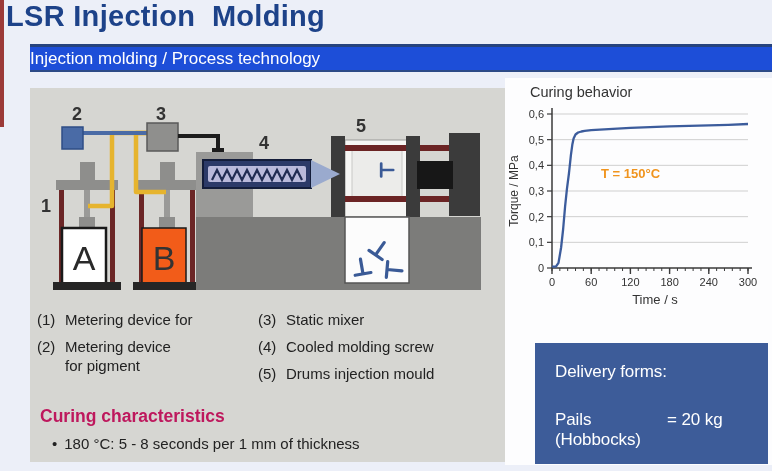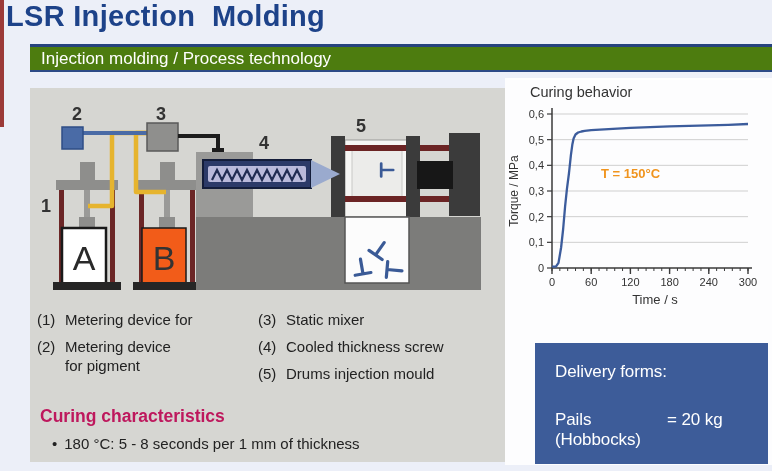--- a/index.html
+++ b/index.html
@@ -8,22 +8,22 @@
     background:#ECEFF8;
     font-family:"Liberation Sans",sans-serif;
   }
   .red-strip{position:absolute;left:0;top:0;width:4px;height:127px;background:#9C3A38}
   .slide-title{
     position:absolute;left:6px;top:0px;
     font-size:29px;font-weight:600;color:#1D4289;letter-spacing:.3px;white-space:pre;
   }
   .header-bar{
     position:absolute;left:30px;top:44px;width:742px;height:28px;box-sizing:border-box;
-    background:#4d7c0f;border-top:3px solid #26437E;border-bottom:2px solid #2C4A86;
-    color:#FFFFFF;font-size:17px;line-height:23px;padding-left:11px;
+    background:#1d4ed8;border-top:3px solid #26437E;border-bottom:2px solid #2C4A86;
+    color:#FFFFFF;font-size:17px;line-height:23px;
   }
   .gray-panel{position:absolute;left:30px;top:88px;width:475px;height:374px;background:#D6D6D2}
   .right-panel{position:absolute;left:505px;top:78px;width:267px;height:387px;background:#FDFDFE}
   .diagram-svg{position:absolute;left:0;top:0}
   .comp-list{position:absolute;left:7px;top:222px;display:flex;font-size:15px;color:#222;line-height:19px}
   .comp-col1{width:221px}
   .comp-item{display:flex;margin-bottom:8px}
   .comp-num{width:28px;flex:none}
   .comp-col2 .comp-item{margin-bottom:8px}
   .curing-head{position:absolute;left:10px;top:318px;font-size:17.5px;font-weight:bold;color:#be185d}
@@ -153,21 +153,21 @@
         </span>
       </div>
     </div>
     <div class="comp-col2">
       <div class="comp-item">
         <span class="comp-num">(3)</span>
         <span class="comp-txt">Static mixer</span>
       </div>
       <div class="comp-item">
         <span class="comp-num">(4)</span>
-        <span class="comp-txt">Cooled thickness screw</span>
+        <span class="comp-txt">Cooled molding screw</span>
       </div>
       <div class="comp-item">
         <span class="comp-num">(5)</span>
         <span class="comp-txt">Drums injection mould</span>
       </div>
     </div>
   </div>
 
   <div class="curing-head">Curing characteristics</div>
   <div class="curing-bullet">

